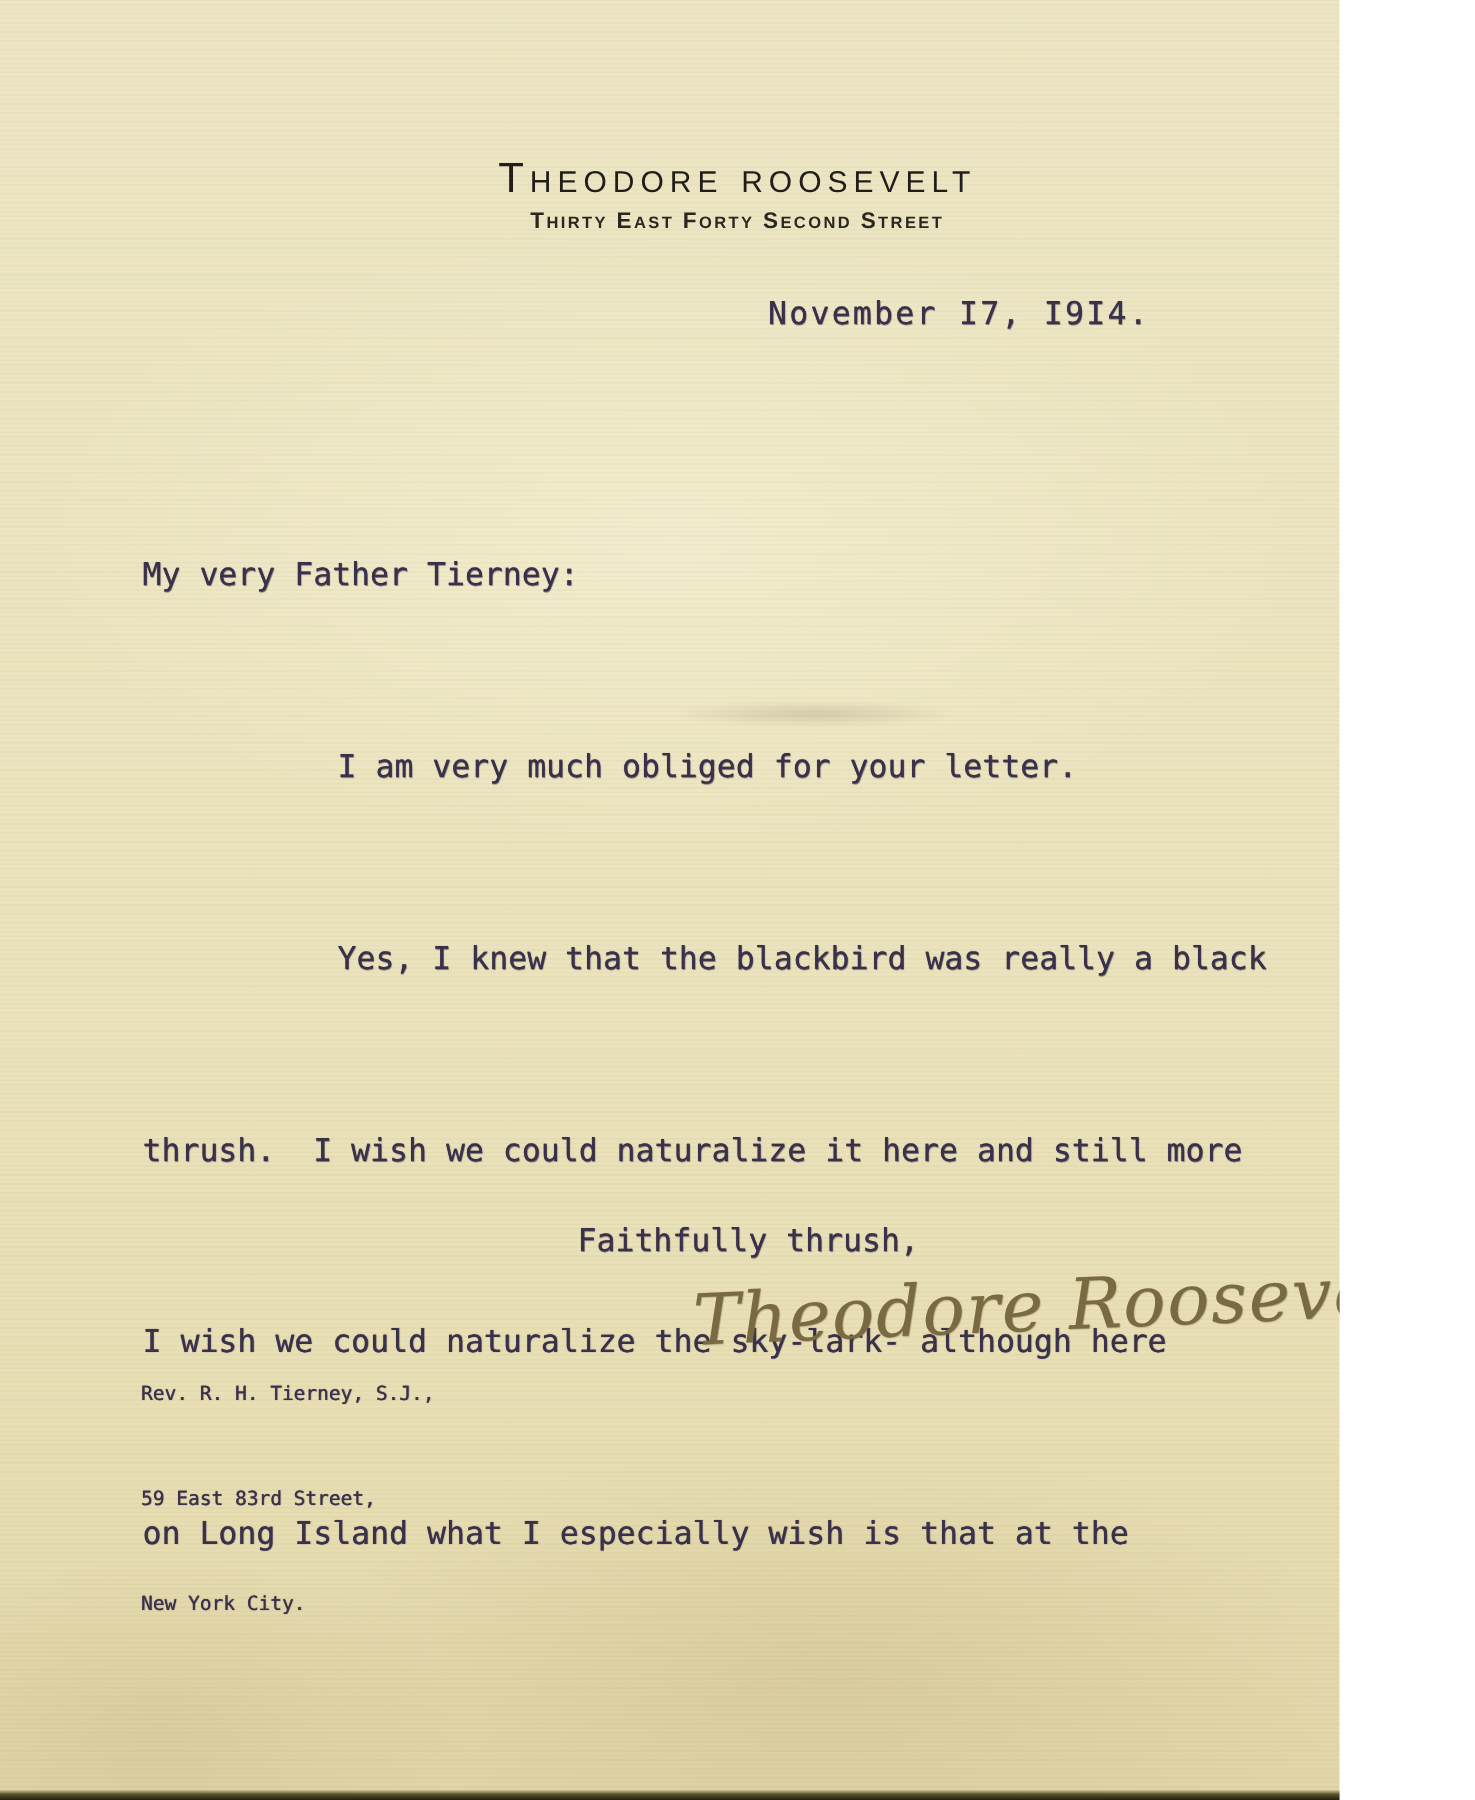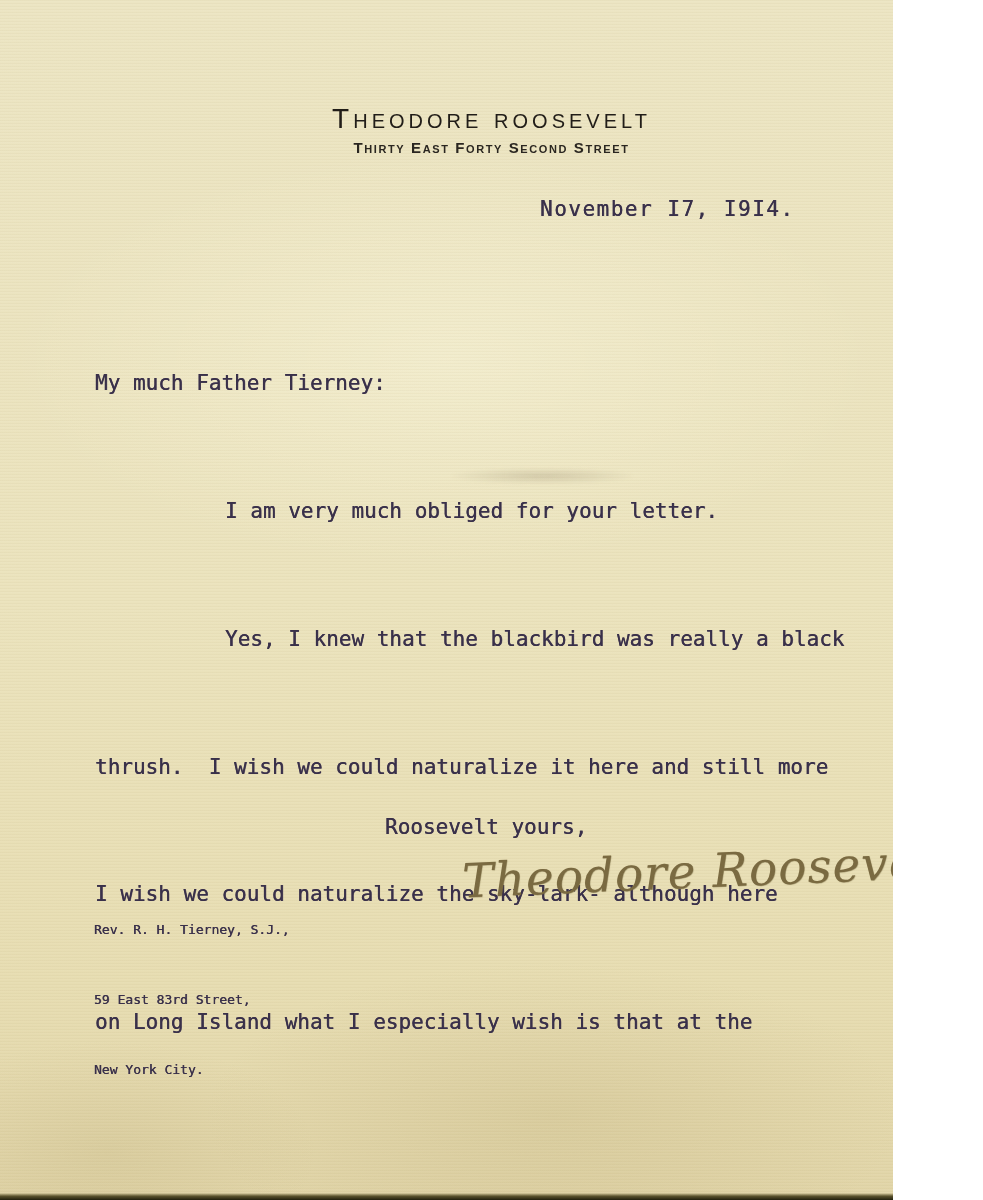--- a/index.html
+++ b/index.html
@@ -38,21 +38,21 @@
     text-transform:lowercase; 
   }
   .lh-name::first-letter{text-transform:uppercase;}
   .lh-street{margin-top:4px;font-size:15px;letter-spacing:1.6px;font-weight:600;color:#2a2620;}
   .lh-city{margin-top:4px;font-size:15px;letter-spacing:2.2px;font-weight:600;color:#2a2620;}
   .typed{
     color:#39304a;
     text-shadow:0.4px 0.4px 0.6px rgba(45,35,70,0.55), 0 0 0.5px rgba(45,35,70,0.6);
   }
   .dateline{
-    position:absolute;left:540px;top:197px;
+    position:absolute;left:512px;top:197px;
     font-size:21px;letter-spacing:1.5px;
     white-space:pre;
   }
   .letter-body{
     position:absolute;left:95px;top:277px;width:810px;
     font-size:21px;line-height:42.6px;
     white-space:pre;
   }
   .line{height:42.6px;}
   .line.indent{padding-left:130px;}
@@ -108,34 +108,34 @@
 <div class="page">
 
   <div class="letterhead">
     <div class="lh-name">Theodore Roosevelt</div>
     <div class="lh-street">Thirty East Forty Second Street</div>
   </div>
 
   <div class="dateline typed">November I7, I9I4.</div>
 
   <div class="letter-body typed">
-    <div class="line">My much Father Tierney:</div>
+    <div class="line">My very Father Tierney:</div>
     <div class="line indent">I am very much obliged for your letter.</div>
     <div class="line indent">Yes, I knew that the blackbird was really a black</div>
     <div class="line">thrush.  I wish we could naturalize it here and still more</div>
     <div class="line">I wish we could naturalize the sky-lark- although here</div>
     <div class="line">on Long Island what I especially wish is that at the</div>
     
     
     
     
     
   </div>
 
-  <div class="closing typed">Roosevelt yours,</div>
+  <div class="closing typed">Faithfully thrush,</div>
 
   <div class="signature">Theodore Roosevelt</div>
   <div class="sig-flourish"></div>
 
   <div class="recipient typed">
     <div>Rev. R. H. Tierney, S.J.,</div>
     <div>59 East 83rd Street,</div>
     <div>New York City.</div>
   </div>
 

